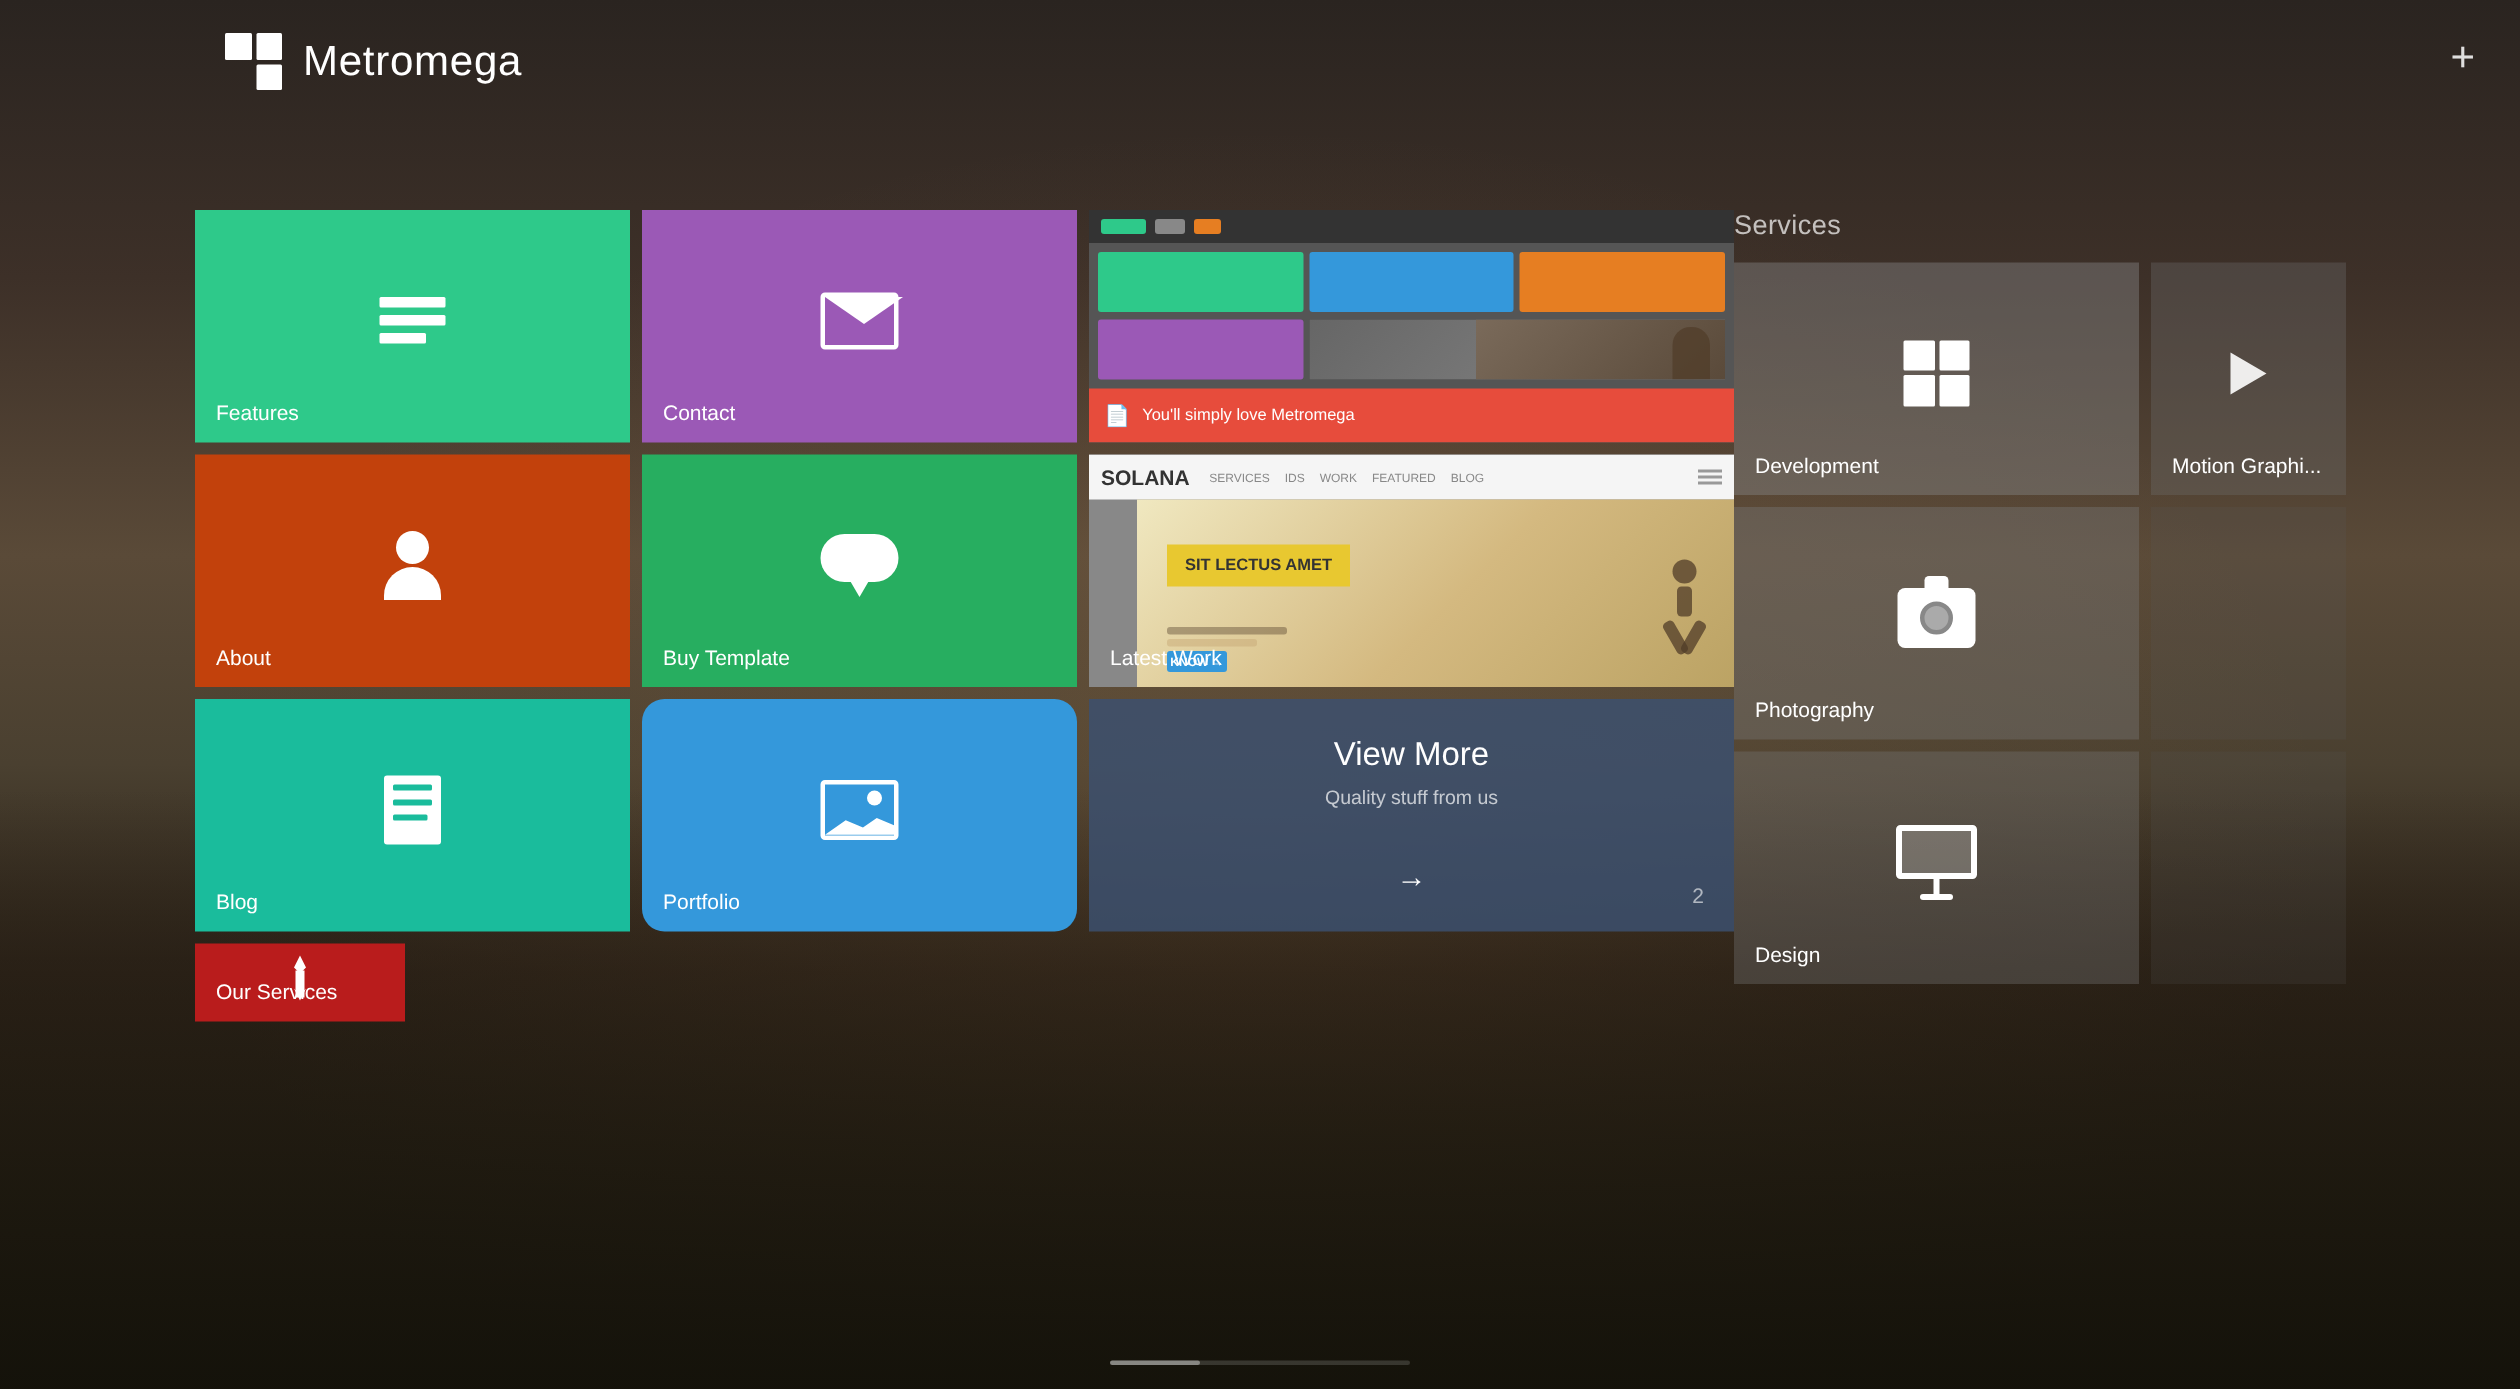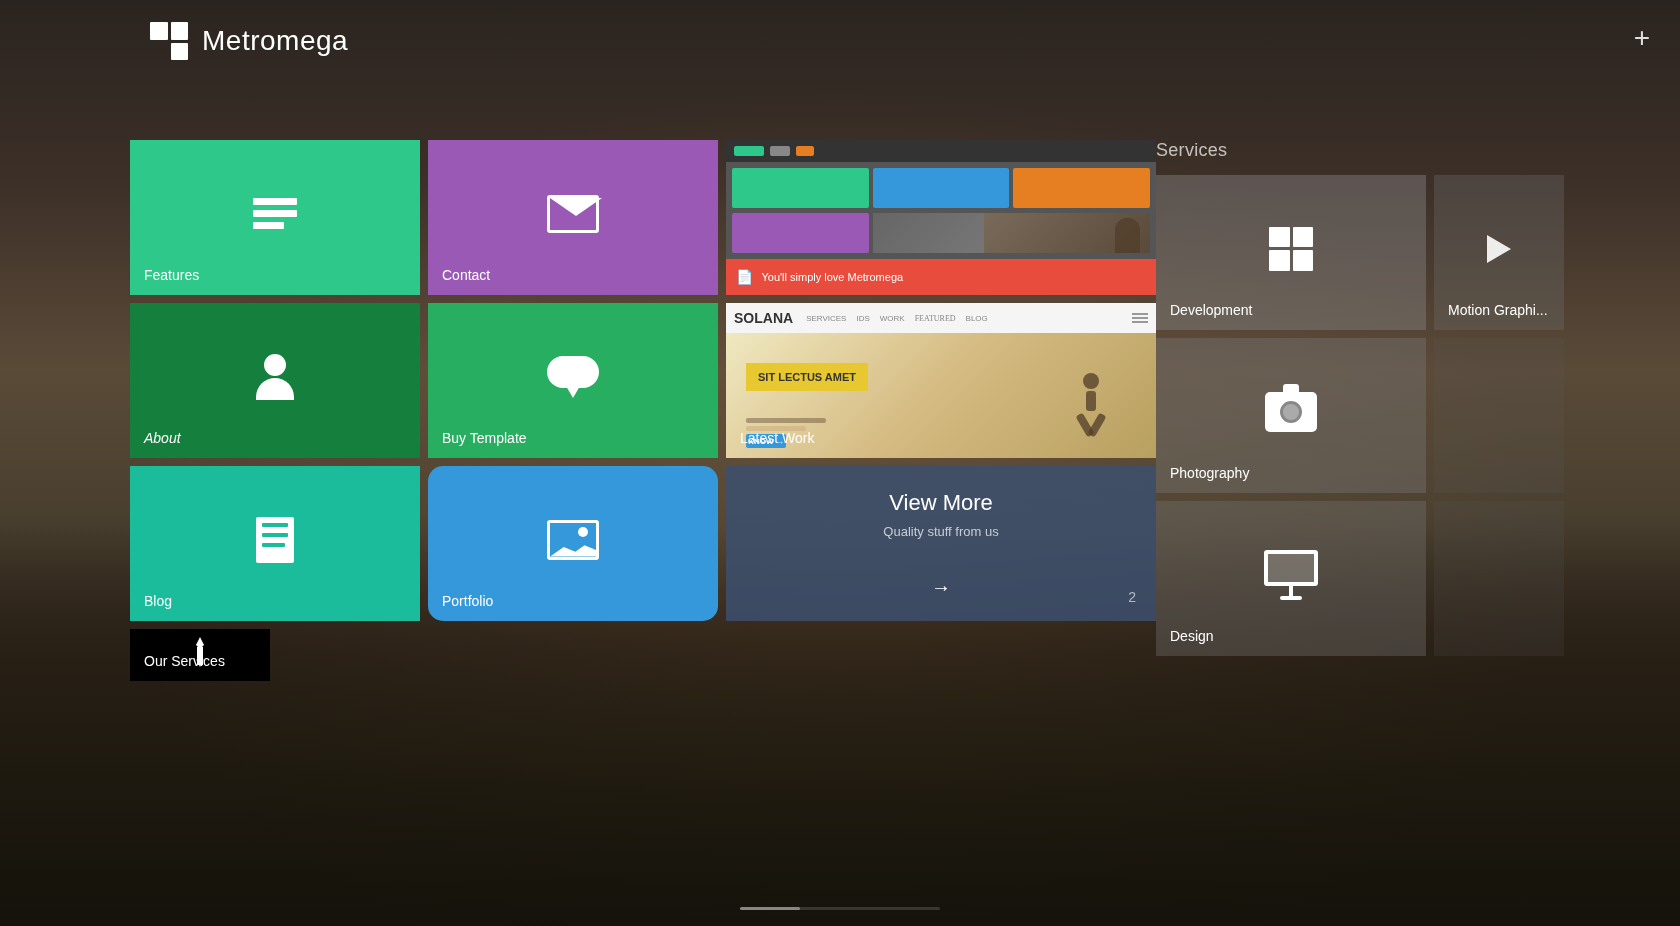--- a/index.html
+++ b/index.html
@@ -207,22 +207,21 @@
       display: flex;
       align-items: center;
       padding: 0 10px;
       gap: 8px;
       font-size: 12px;
       color: white;
     }
 
     
     .tile-about {
-      background: #15803d;
-      font-style: italic;
+      background: #c2410c;
     }
 
     
     .tile-buy {
       background: #27ae60;
     }
 
     
     .tile-latest {
       overflow: hidden;
@@ -246,20 +245,21 @@
 
     .latest-hero {
       width: 100%;
       height: calc(100% - 30px);
       background: linear-gradient(135deg, #f0e8c0 0%, #d4b980 50%, #b8a060 100%);
       position: relative;
       display: flex;
       align-items: center;
       justify-content: center;
       overflow: hidden;
+      margin-left: 32px;
     }
 
     .latest-badge {
       position: absolute;
       left: 20px;
       top: 30px;
       background: #e8c830;
       padding: 8px 12px;
       font-size: 11px;
       font-weight: bold;
@@ -272,21 +272,21 @@
     }
 
     
     .tile-portfolio {
       background: #3498db;
       border-radius: 15px;
     }
 
     
     .tile-services {
-      background: #000000;
+      background: #b91c1c;
       justify-content: center;
     }
 
     
     .tile-viewmore {
       background: rgba(60,80,110,0.85);
       display: flex;
       flex-direction: column;
       justify-content: flex-start;
       padding: 24px 20px;
@@ -701,21 +701,21 @@
           <span class="tile-label">Buy Template</span>
         </div>
 
         <div class="tile tile-latest" style="grid-row: 2; grid-column: 3;">
           <div class="tile-latest-inner">
             <div class="latest-top">
               <span style="font-size:14px;font-weight:bold;color:#333;margin-right:6px;">SOLANA</span>
               <span style="font-size:8px;color:#888;margin:0 3px;">SERVICES</span>
               <span style="font-size:8px;color:#888;margin:0 3px;text-align:center;">IDS</span>
               <span style="font-size:8px;color:#888;margin:0 3px;">WORK</span>
-              <span style="font-size:8px;color:#888;margin:0 3px;font-family:Liberation Serif, serif;">FEATURED</span>
+              <span style="font-size:8px;color:#888;margin:0 3px;">FEATURED</span>
               <span style="font-size:8px;color:#888;margin:0 3px;">BLOG</span>
               <div style="margin-left:auto;width:16px;height:12px;display:flex;flex-direction:column;gap:2px;justify-content:center;">
                 <div style="height:2px;background:#999;"></div>
                 <div style="height:2px;background:#999;"></div>
                 <div style="height:2px;background:#999;"></div>
               </div>
             </div>
             <div class="latest-hero">
               <div class="latest-badge">SIT LECTUS AMET</div>
 

